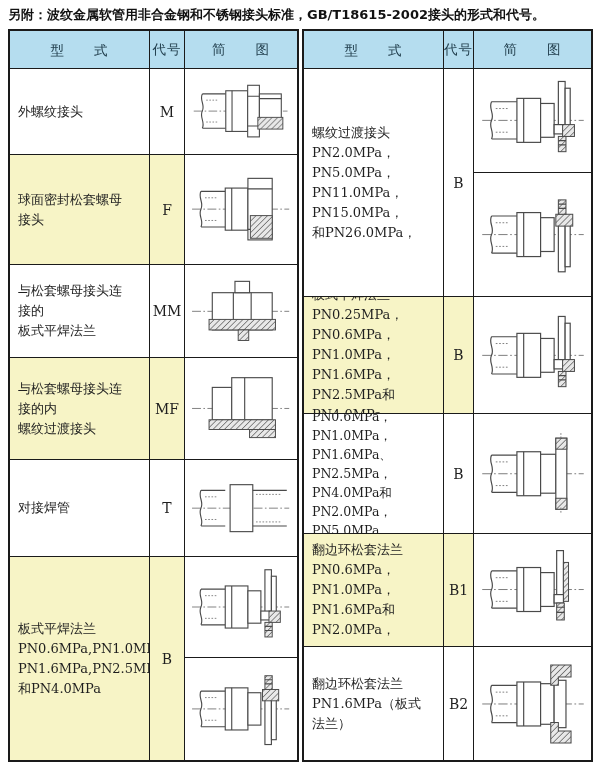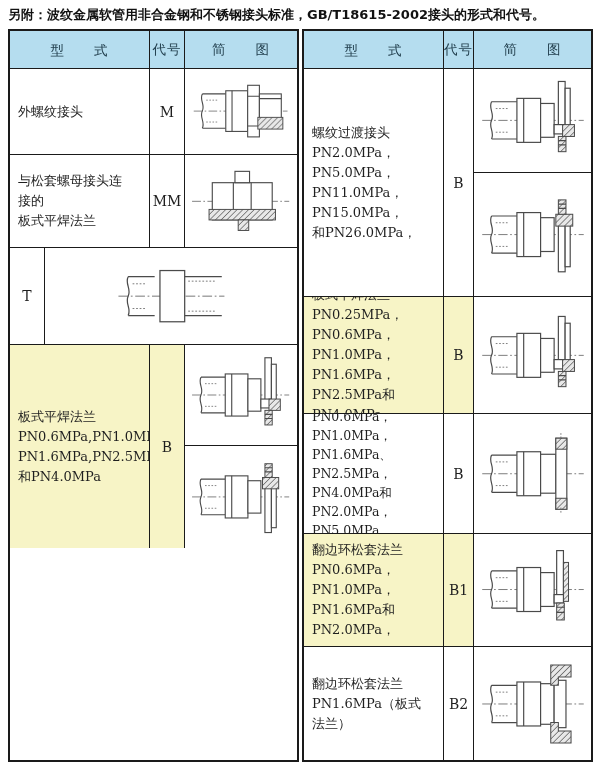--- a/index.html
+++ b/index.html
@@ -82,41 +82,77 @@
                 <rect class="ln" x="74" y="17" width="15" height="66"></rect>
                 <path class="lp" d="M74,31 h15 M74,69 h15"></path>
                 <rect class="ln" x="89" y="28" width="28" height="44"></rect>
                 <path class="lp" d="M89,34 h28 M89,66 h28"></path>
                 <rect class="h" x="87" y="58" width="32" height="15"></rect>
               </svg>
             </div>
           </div>
       </div>
 
+      <div class="tr" style="height:110px">
+        <div class="td type hl">球面密封松套螺母接头</div>
+        <div class="td code hl">F</div>
+        <div class="td figtd">
+            <div class="fig">
+              <svg viewBox="0 0 130 100" preserveAspectRatio="xMidYMid meet">
+                <path class="cl" d="M5,50 H125"></path>
+                <path class="lp" d="M16,28 H46 M16,72 H46 M16,28 c-4,8 4,14 0,22 c-4,8 4,14 0,22"></path>
+                <path class="dot" d="M21,36 h16 M21,64 h16"></path>
+                <rect class="ln" x="46" y="24" width="28" height="52"></rect>
+                <path class="lp" d="M54,24 V76"></path>
+                <rect class="ln" x="74" y="12" width="30" height="76"></rect>
+                <path class="lp" d="M74,25 h30 M74,75 h30"></path>
+                <rect class="h" x="77" y="58" width="27" height="28"></rect>
+              </svg>
+            </div>
+          </div>
+      </div>
 
       <div class="tr" style="height:93px">
         <div class="td type">与松套螺母接头连接的
 板式平焊法兰</div>
         <div class="td code">MM</div>
         <div class="td figtd">
             <div class="fig">
               <svg viewBox="0 0 130 100" preserveAspectRatio="xMidYMid meet">
                 <path class="cl" d="M5,50 H125"></path>
                 <rect class="ln" x="30" y="27" width="74" height="46"></rect>
                 <path class="lp" d="M56,27 V73 M78,27 V73"></path>
                 <rect class="ln" x="58" y="13" width="18" height="14"></rect>
                 <rect class="h" x="26" y="60" width="82" height="13"></rect>
                 <rect class="h" x="62" y="73" width="13" height="13"></rect>
               </svg>
             </div>
           </div>
       </div>
 
+      <div class="tr" style="height:102px">
+        <div class="td type hl">与松套螺母接头连接的内
+螺纹过渡接头</div>
+        <div class="td code hl">MF</div>
+        <div class="td figtd">
+            <div class="fig">
+              <svg viewBox="0 0 130 100" preserveAspectRatio="xMidYMid meet">
+                <path class="cl" d="M5,50 H125"></path>
+                <rect class="ln" x="30" y="24" width="24" height="40"></rect>
+                <rect class="ln" x="54" y="12" width="50" height="52"></rect>
+                <path class="lp" d="M70,12 V64"></path>
+                <rect class="h" x="26" y="64" width="82" height="12"></rect>
+                <rect class="h" x="76" y="76" width="32" height="10"></rect>
+              </svg>
+            </div>
+          </div>
+      </div>
 
       <div class="tr" style="height:97px">
+        <div class="td type">对接焊管</div>
         <div class="td code">T</div>
         <div class="td figtd">
             <div class="fig">
               <svg viewBox="0 0 130 100" preserveAspectRatio="xMidYMid meet">
                 <path class="cl" d="M5,50 H125"></path>
                 <path class="lp" d="M16,28 H46 M16,72 H46 M16,28 c-4,8 4,14 0,22 c-4,8 4,14 0,22"></path>
                 <path class="dot" d="M21,36 h16 M21,64 h16"></path>
                 <rect class="ln" x="52" y="21" width="28" height="58"></rect>
                 <path class="lp" d="M80,28 H122 M80,72 H122"></path>
                 <path class="dot" d="M84,33 h32 M84,67 h32"></path>

